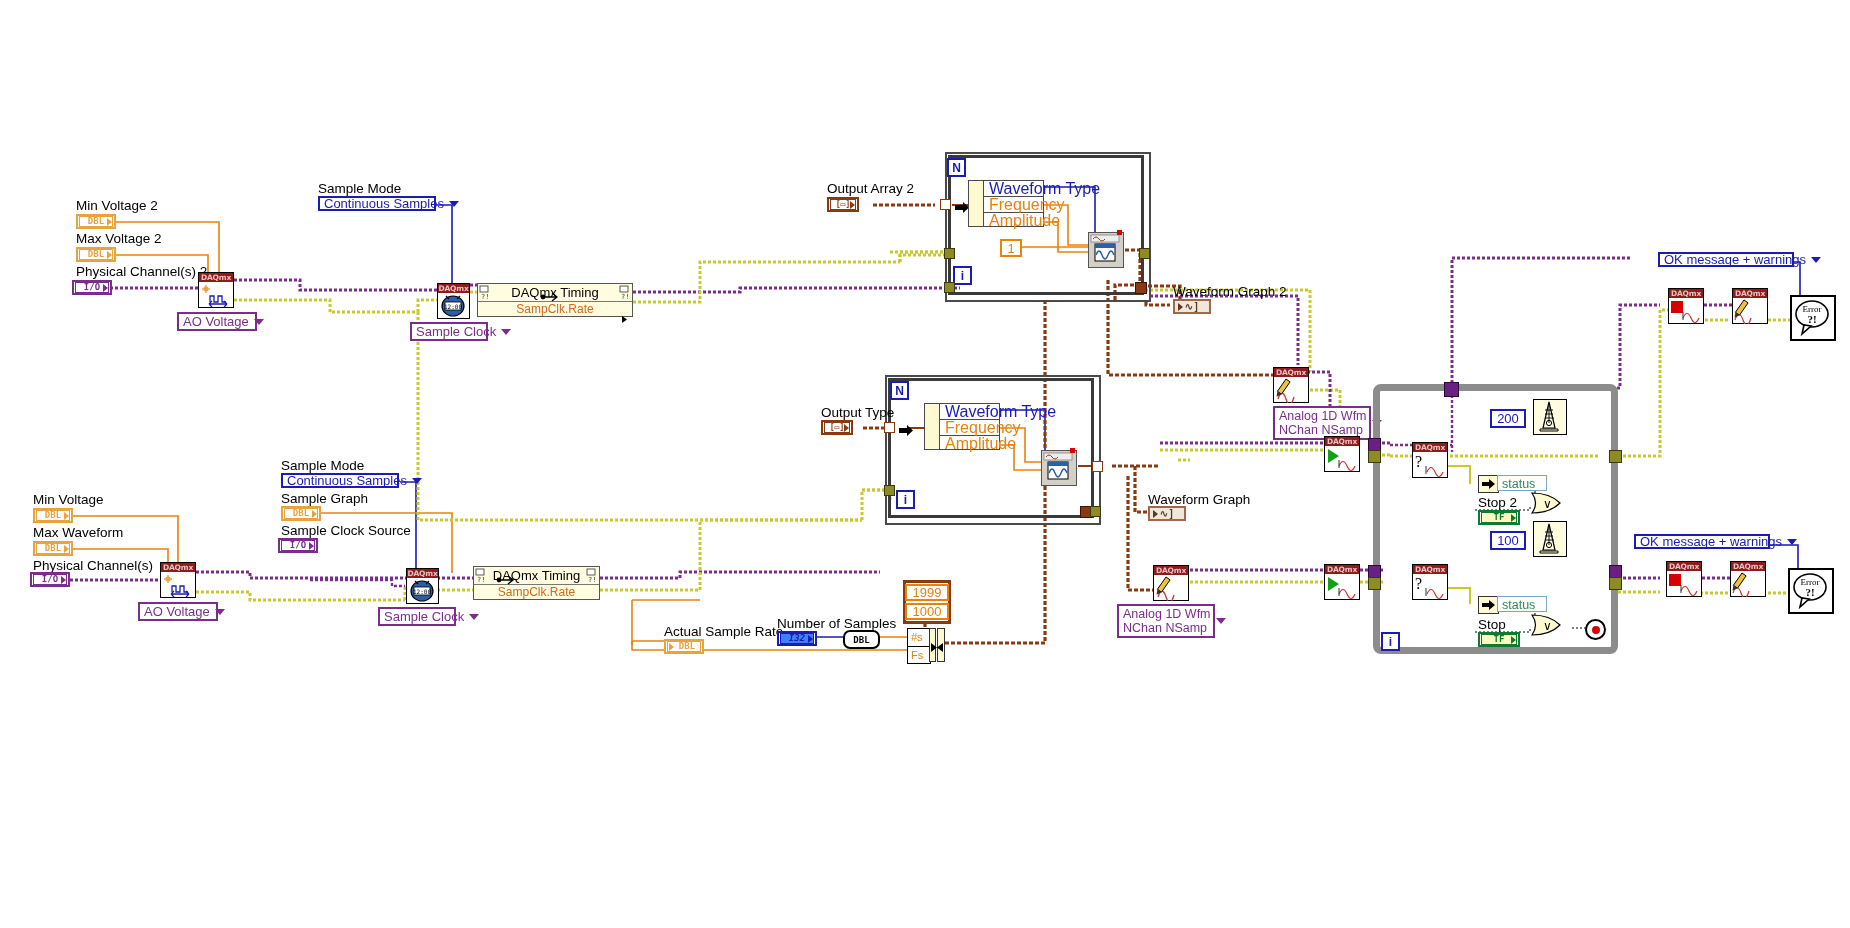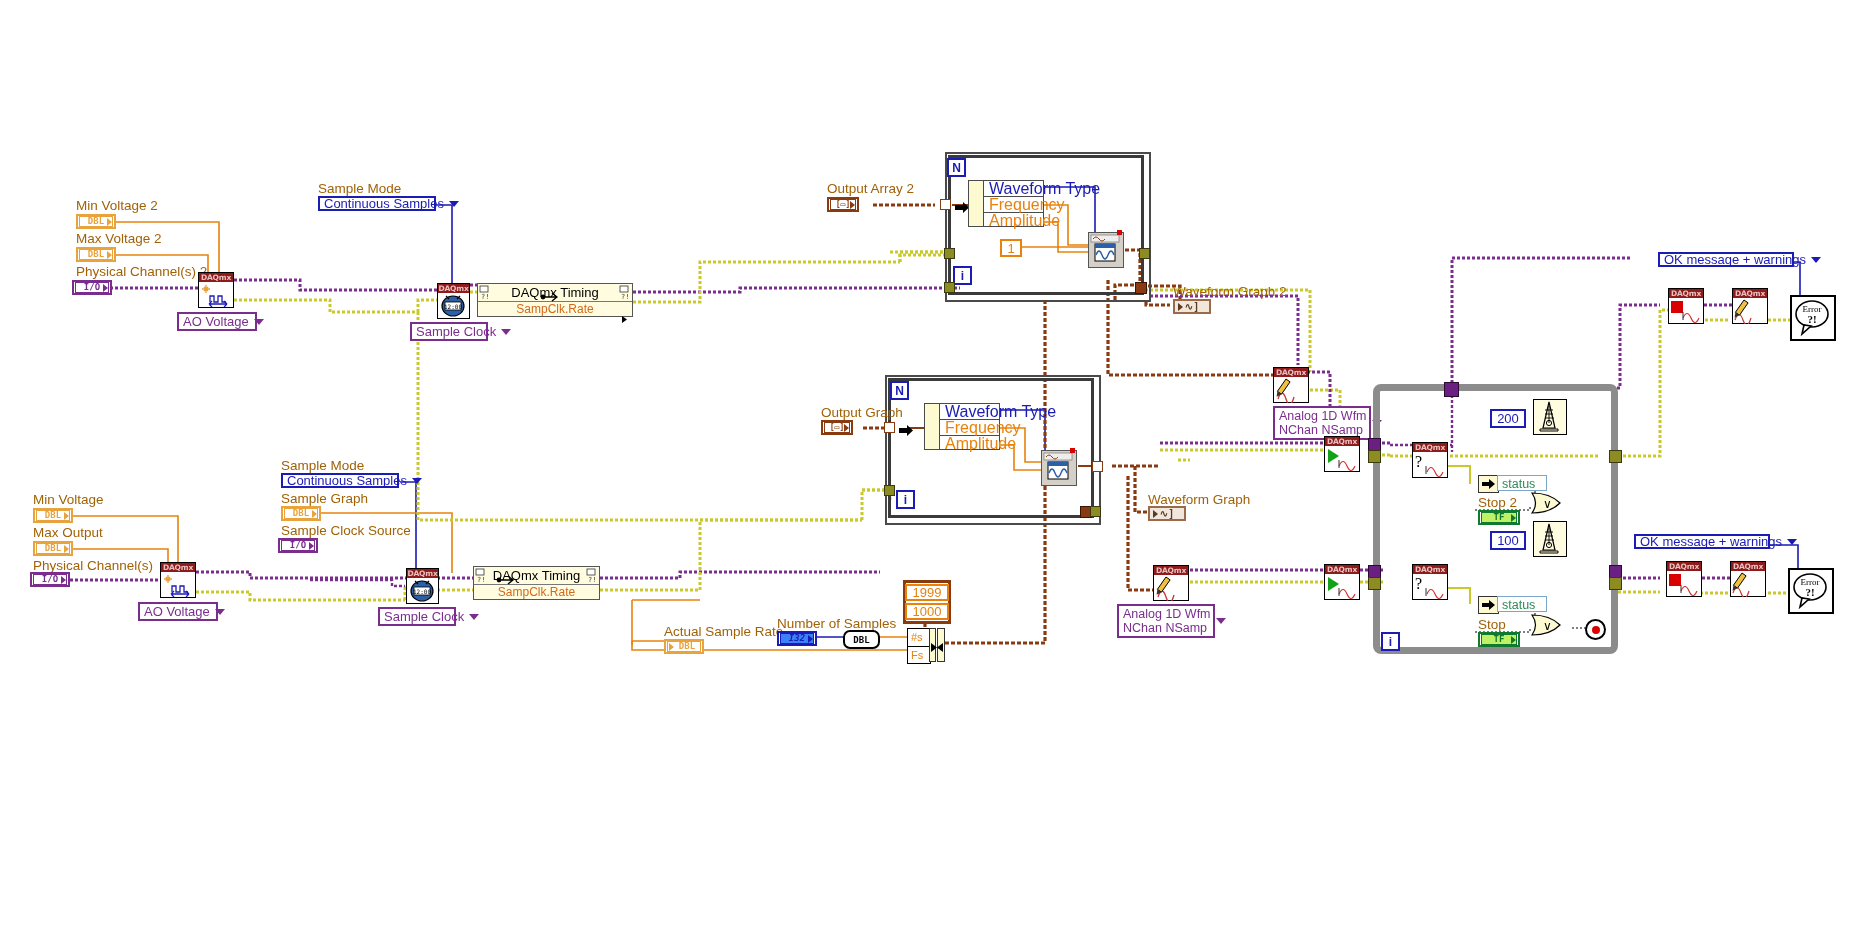--- a/index.html
+++ b/index.html
@@ -1,21 +1,21 @@
 <!DOCTYPE html>
 <html><head>
 <meta charset="utf-8">
 <title>LabVIEW Block Diagram</title>
 <style>
   html,body{margin:0;padding:0;background:#ffffff;}
   body{font-family:"Liberation Sans", sans-serif;}
   #canvas{position:relative;width:1850px;height:928px;background:#ffffff;overflow:hidden;}
 
   
-  .lbl{position:absolute;font-size:13.5px;color:#a16207;white-space:nowrap;line-height:1;}
+  .lbl{position:absolute;font-size:13.5px;color:#000000;white-space:nowrap;line-height:1;}
 
   
   .term{position:absolute;display:flex;align-items:center;box-sizing:border-box;
         font-family:"DejaVu Sans Mono", monospace;font-weight:bold;font-size:9px;
         height:15px;line-height:1;}
   .term .inner{display:flex;align-items:center;justify-content:center;flex:1;height:100%;
         box-sizing:border-box;}
   
   .t-dbl{border:2px solid #E8A33D;background:#FFFFFF;color:#E8A33D;width:40px;}
   .t-dbl .inner{border:1px solid #E8A33D;margin:1px;background:#fff;}
@@ -31,21 +31,21 @@
   .t-io .inner{border:1px solid #7B2D8E;margin:1px;background:#fff;}
   .t-io::after{content:"";position:absolute;right:2px;width:0;height:0;
         border-top:4px solid transparent;border-bottom:4px solid transparent;border-left:5px solid #7B2D8E;}
   
   .t-i32{border:2px solid #1B1BB5;background:#FFFFFF;color:#1B1BB5;width:40px;}
   .t-i32 .inner{border:1px solid #1B1BB5;margin:1px;background:#3b82f6;font-style:italic;}
   .t-i32::after{content:"";position:absolute;right:2px;width:0;height:0;
         border-top:4px solid transparent;border-bottom:4px solid transparent;border-left:5px solid #1B1BB5;}
   
   .t-tf{border:2px solid #0F7A30;background:#FFFFFF;color:#0F7A30;width:42px;}
-  .t-tf .inner{border:1px solid #0F7A30;margin:1px;background:#bef264;}
+  .t-tf .inner{border:1px solid #0F7A30;margin:1px;background:#fef9c3;}
   .t-tf::after{content:"";position:absolute;right:2px;width:0;height:0;
         border-top:4px solid transparent;border-bottom:4px solid transparent;border-left:5px solid #0F7A30;}
   
   .t-arr{border:2px solid #8A3A10;background:#FFFFFF;color:#8A3A10;width:32px;}
   .t-arr .inner{border:1px solid #8A3A10;margin:1px;background:#fff;font-size:8px;}
   .t-arr::after{content:"";position:absolute;right:2px;width:0;height:0;
         border-top:4px solid transparent;border-bottom:4px solid transparent;border-left:5px solid #8A3A10;}
   
   .t-wfg{border:2px solid #9B6A4A;background:#F0E6DC;color:#5A3A20;width:38px;}
   .t-wfg .inner{border:none;font-size:10px;}
@@ -445,21 +445,21 @@
       <span style="display:block;">NChan NSamp</span>
     </span>
     <span class="arw"></span>
   </div>
 
   <div class="lbl" style="left:33px;top:493px;">Min Voltage</div>
   <div class="term t-dbl" style="left:33px;top:508px;">
     <span class="inner">DBL</span>
   </div>
 
-  <div class="lbl" style="left:33px;top:526px;">Max Output</div>
+  <div class="lbl" style="left:33px;top:526px;">Max Waveform</div>
   <div class="term t-dbl" style="left:33px;top:541px;">
     <span class="inner">DBL</span>
   </div>
 
   <div class="lbl" style="left:33px;top:559px;">Physical Channel(s)</div>
   <div class="term t-io" style="left:30px;top:572px;">
     <span class="inner">I/O</span>
   </div>
 
   <div class="daq" style="left:160px;top:562px;width:36px;height:36px;">
@@ -538,21 +538,21 @@
 
   <div class="forloop" style="left:888px;top:378px;width:206px;height:140px;"></div>
   <div class="sd" style="left:885px;top:375px;width:212px;height:146px;border:2px solid #4a4a4a;"></div>
   <div class="Nbox" style="left:890px;top:381px;">
     <span>N</span>
   </div>
   <div class="ibox" style="left:896px;top:490px;">
     <span>i</span>
   </div>
 
-  <div class="lbl" style="left:821px;top:406px;">Output Graph</div>
+  <div class="lbl" style="left:821px;top:406px;">Output Type</div>
   <div class="term t-arr" style="left:821px;top:420px;">
     <span class="inner">[▭]</span>
   </div>
   <div class="tun" style="left:884px;top:422px;width:11px;height:11px;background:#fff;border:1px solid #8A3A10;"></div>
   <div class="sd" style="left:899px;top:422px;">
     <svg width="14" height="11" viewBox="0 0 14 11" xmlns="http://www.w3.org/2000/svg">
         <path d="M0,3 L8,3 L8,0 L14,5.5 L8,11 L8,8 L0,8 Z" fill="#000"></path>
       </svg>
   </div>
 

